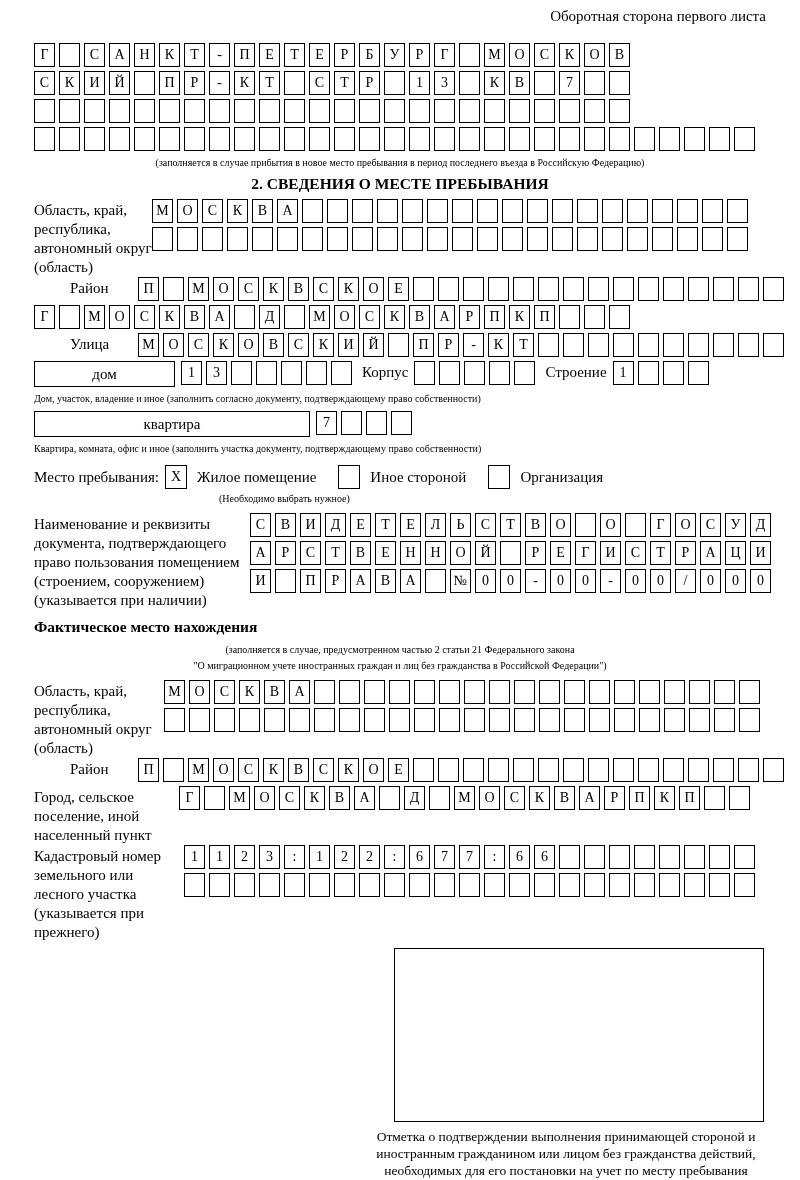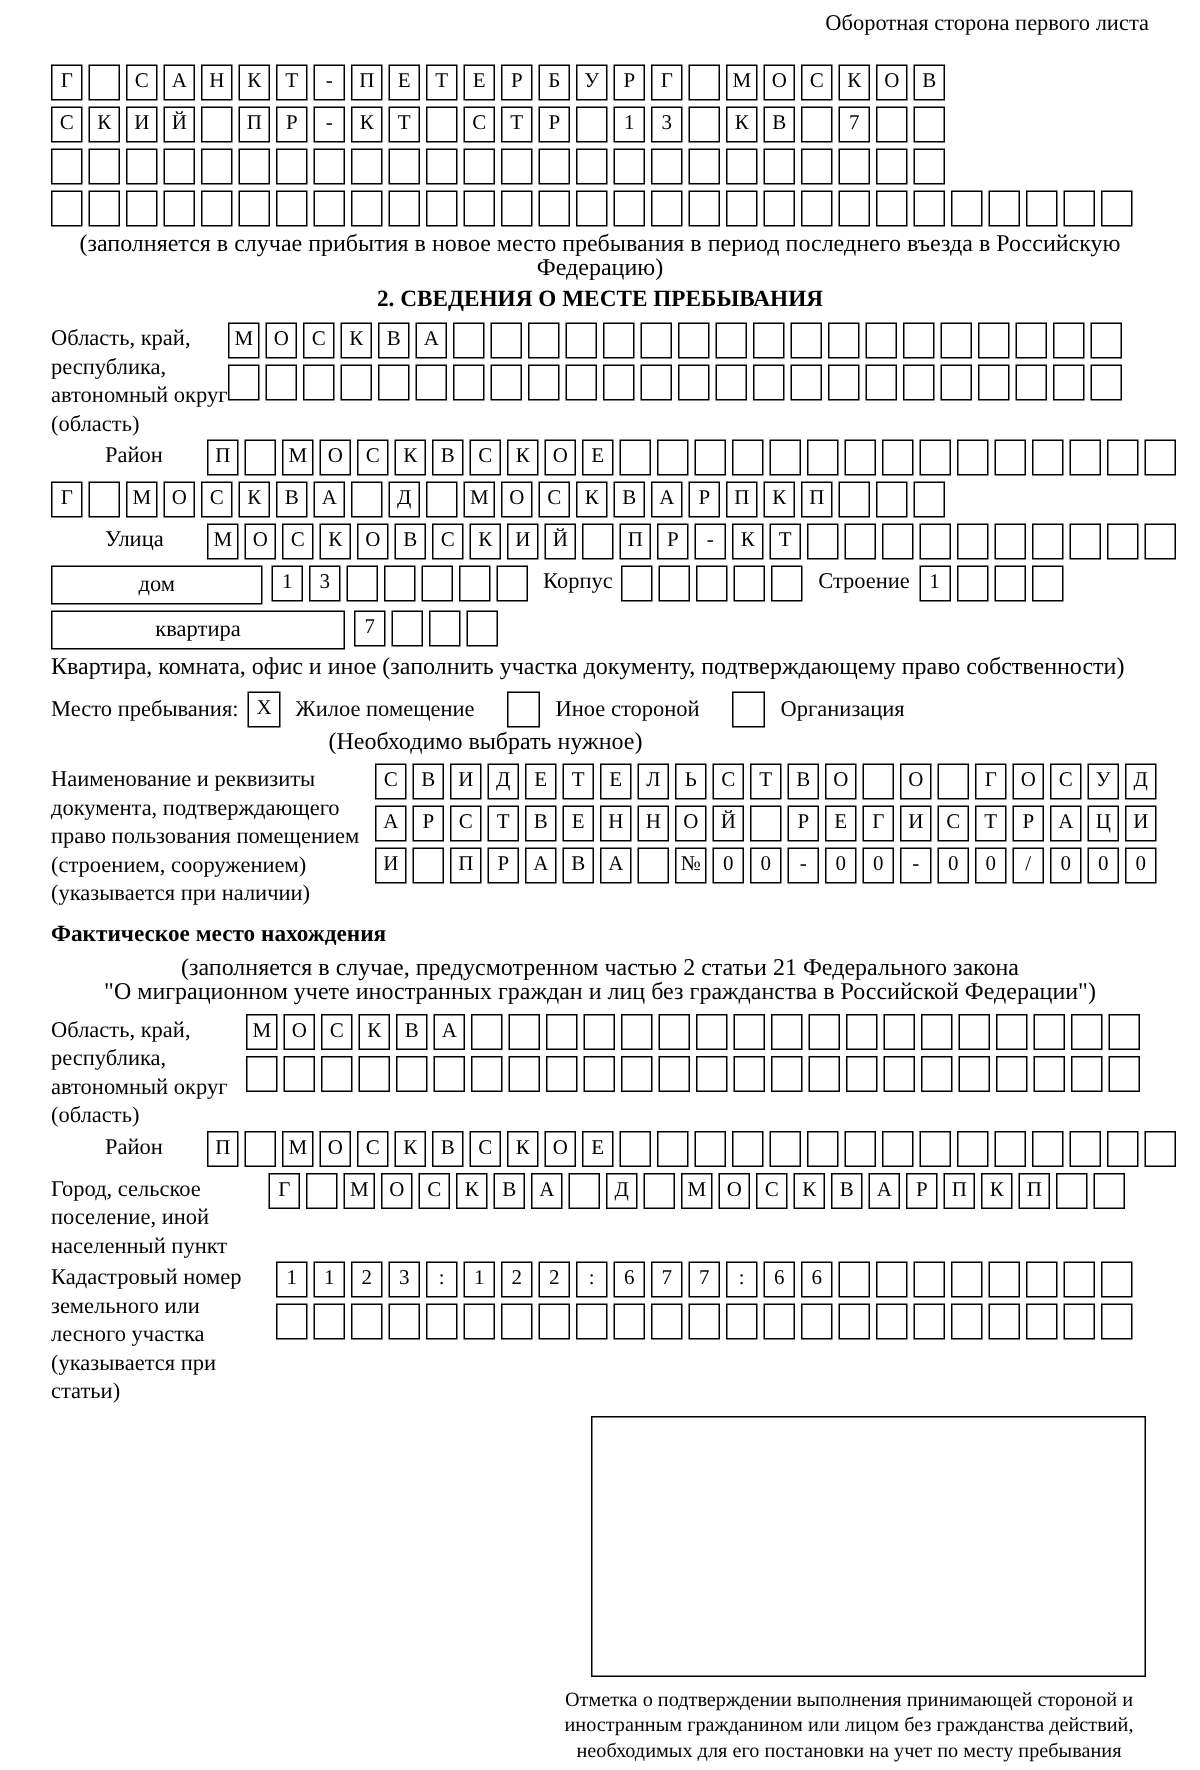--- a/index.html
+++ b/index.html
@@ -22,31 +22,31 @@
   .w210 { width:210px; } .w150 { width:150px; }
 
   .cells { flex:1 1 auto; }
   .cellrow { display:flex; gap:4px; margin-bottom:4px; }
   .cell {
     flex:0 0 21px; width:21px; height:24px;
     border:1.5px solid #000; background:#fff;
     display:flex; align-items:center; justify-content:center;
     font-size:14px; line-height:1;
   }
-  .caption { font-size:16px; line-height:16px; }
+  .caption { font-size:10px; line-height:16px; }
   .center { text-align:center; }
   .sec-title { text-align:center; font-weight:bold; font-size:15.5px; margin:4px 0 6px 0; }
 
   .txtbox {
     border:1.5px solid #000; height:26px;
     display:flex; align-items:center; justify-content:center;
     flex:0 0 auto;
   }
   .dom-box { width:141px; margin-right:6px; }
-  .kv-box  { width:196px; margin-right:6px; }
+  .kv-box  { width:276px; margin-right:6px; }
   .inline-lbl { padding:3px 6px 0 10px; flex:0 0 auto; }
 
   .cb {
     width:22px; height:24px; border:1.5px solid #000;
     display:inline-flex; align-items:center; justify-content:center;
     font-size:14px; flex:0 0 auto;
   }
   .mesto-row { align-items:center; margin-top:8px; }
   .mesto-row .opt { padding:0 0 0 10px; }
   .mesto-row .cb { margin-left:22px; }
@@ -362,20 +362,21 @@
         <span class="cell"></span>
       </div>
     <div class="inline-lbl">Строение</div>
     <div class="cellrow">
         <span class="cell">1</span>
         <span class="cell"></span>
         <span class="cell"></span>
         <span class="cell"></span>
       </div>
   </div>
+  <div class="caption mb4">Дом, участок, владение и иное (заполнить согласно документу, подтверждающему право собственности)</div>
 
   <div class="frow mb2">
     <div class="txtbox kv-box">квартира</div>
     <div class="cellrow">
         <span class="cell">7</span>
         <span class="cell"></span>
         <span class="cell"></span>
         <span class="cell"></span>
       </div>
   </div>
@@ -588,21 +589,21 @@
           <span class="cell">П</span>
           <span class="cell">К</span>
           <span class="cell">П</span>
           <span class="cell"></span>
           <span class="cell"></span>
         </div>
       </div>
   </div>
 
   <div class="frow">
-    <div class="lbl w150">Кадастровый номер земельного или лесного участка (указывается при статьи)</div>
+    <div class="lbl w150">Кадастровый номер земельного или лесного участка (указывается при прежнего)</div>
     <div class="cells">
       <div class="cellrow">
           <span class="cell">1</span>
           <span class="cell">1</span>
           <span class="cell">2</span>
           <span class="cell">3</span>
           <span class="cell">:</span>
           <span class="cell">1</span>
           <span class="cell">2</span>
           <span class="cell">2</span>

